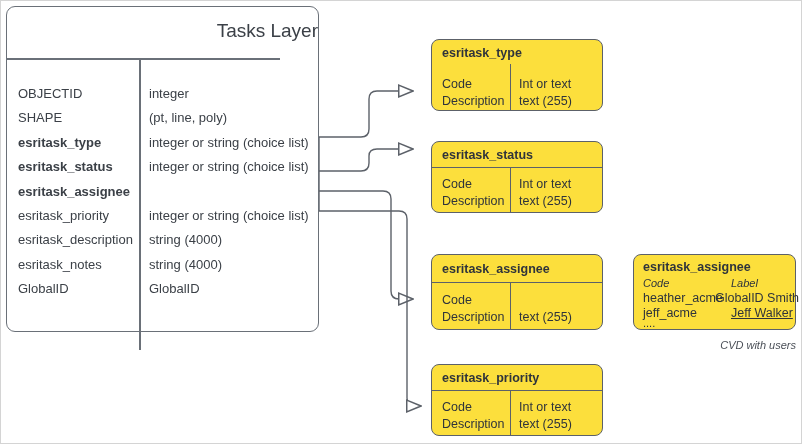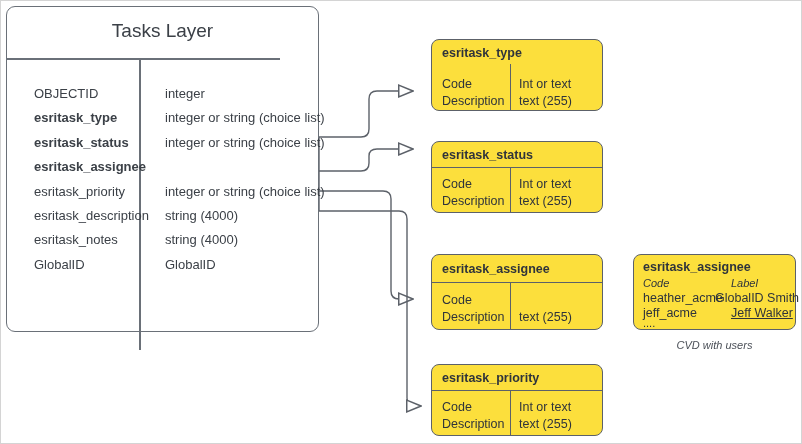--- a/index.html
+++ b/index.html
@@ -41,21 +41,21 @@
     background: #ffffff;
     box-sizing: border-box;
   }
   .entity-title {
     position: absolute;
     left: 0;
     top: 0;
     width: 100%;
     height: 48px;
     line-height: 48px;
-    text-align: center;
+    text-align: right;
     font-size: 19px;
     color: #3b4047;
   }
   .entity-title-rule {
     position: absolute;
     left: -1px;
     top: 51px;
     width: 274px;
     height: 2px;
     background: #6a7078;
@@ -63,21 +63,21 @@
   .entity-col-rule {
     position: absolute;
     left: 132px;
     top: 53px;
     width: 1.6px;
     height: 290px;
     background: #6a7078;
   }
   .field-list {
     position: absolute;
-    left: 16px;
+    left: 0;
     top: 79px;
     width: 100%;
   }
   .field-row {
     position: relative;
     height: 24.4px;
   }
   .field-name {
     position: absolute;
     left: 11px;
@@ -161,21 +161,21 @@
     position: absolute;
     font-size: 12.5px;
     color: #2f343b;
     white-space: nowrap;
   }
   .cvd-caption {
     position: absolute;
     left: 632px;
     top: 338px;
     width: 163px;
-    text-align: center;
+    text-align: right;
     font-size: 11px;
     font-style: italic;
     color: #4a4f57;
   }
 </style>
 </head>
 <body>
 
 <div id="canvas">
 
@@ -198,20 +198,24 @@
   </svg>
 
   <div class="entity">
     <div class="entity-title">Tasks Layer</div>
     <div class="entity-title-rule"></div>
     <div class="entity-col-rule"></div>
     <div class="field-list" id="field-list">
         <div class="field-row">
           <span class="field-name">OBJECTID</span>
           <span class="field-type">integer</span>
+        </div>
+        <div class="field-row">
+          <span class="field-name">SHAPE</span>
+          <span class="field-type">(pt, line, poly)</span>
         </div>
         <div class="field-row bold">
           <span class="field-name">esritask_type</span>
           <span class="field-type">integer or string (choice list)</span>
         </div>
         <div class="field-row bold">
           <span class="field-name">esritask_status</span>
           <span class="field-type">integer or string (choice list)</span>
         </div>
         <div class="field-row bold">

